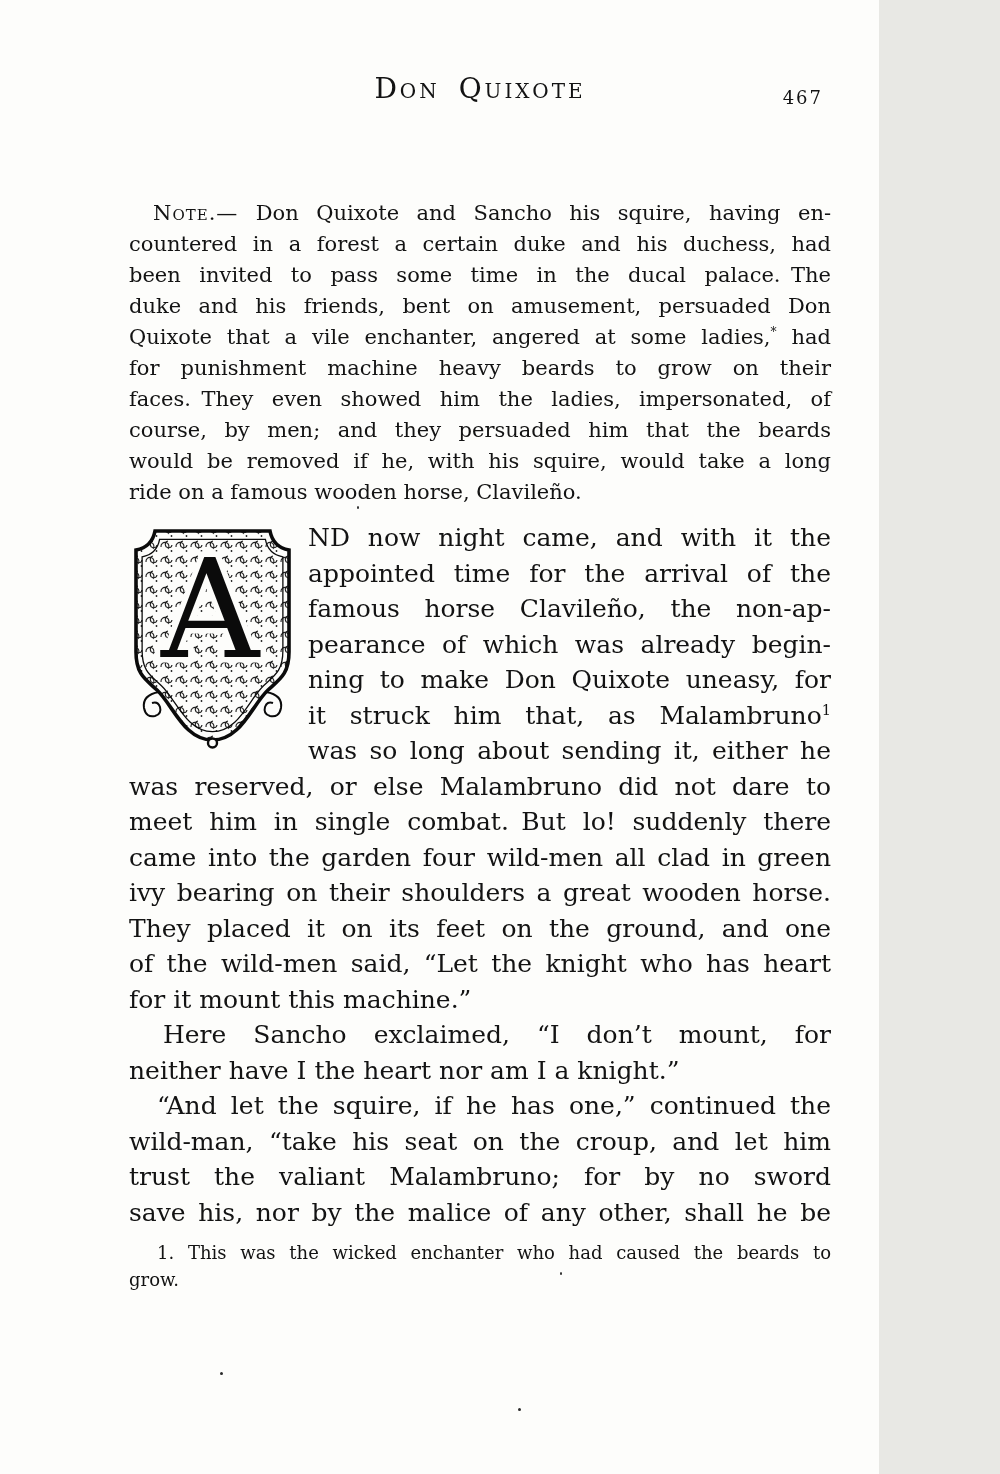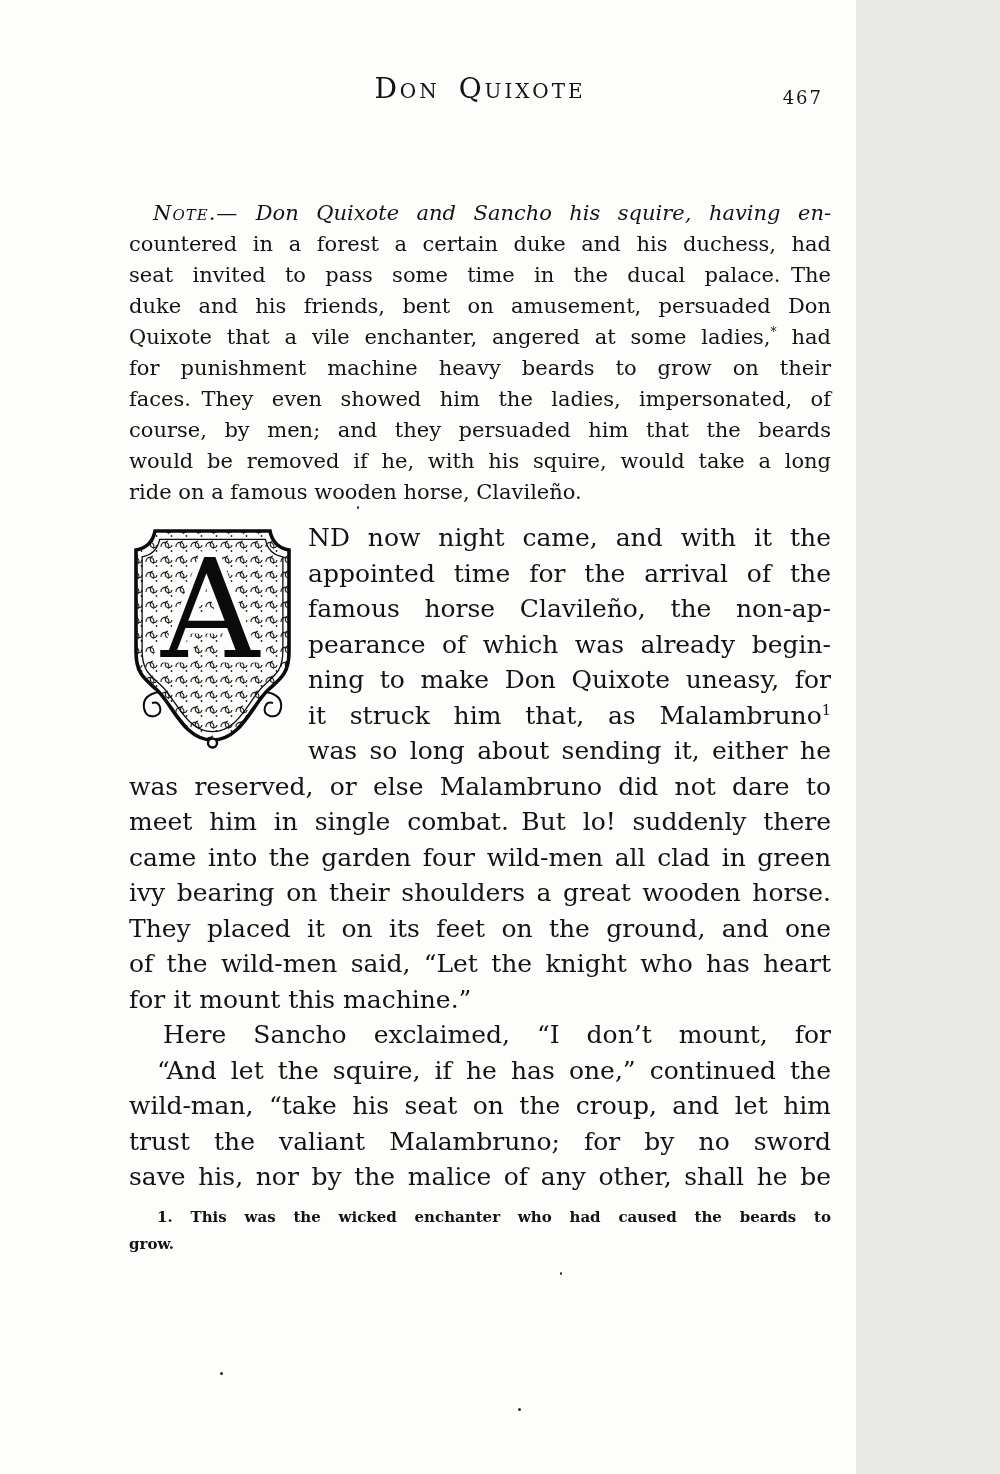--- a/index.html
+++ b/index.html
@@ -3,20 +3,21 @@
 <meta charset="utf-8">
 <style>
   html,body{margin:0;padding:0;background:#e8e8e4;}
   .page{
     position:relative;
     width:856px;height:1474px;
     background:#fdfdfb;
     font-family:"DejaVu Serif", serif;
     color:#131313;
     overflow:hidden;
+    padding-left:23px;
   }
   .column{position:absolute;left:129px;width:702px;}
 
   
   .header{top:72px;height:36px;}
   .running-title{
     position:absolute;left:0;right:0;text-align:center;
     font-variant:small-caps;
     font-size:28px;letter-spacing:3px;word-spacing:7px;
   }
@@ -30,56 +31,56 @@
 
   
   .note{top:198px;font-size:21px;line-height:31px;}
   .sc{font-variant:small-caps;letter-spacing:1px;}
 
   
   .main{top:520px;font-size:25px;line-height:35.5px;}
 
   .line{white-space:normal;}
   .j{text-align:justify;text-align-last:justify;}
-  .ind-note{text-indent:24px;font-style:italic;}
+  .ind-note{text-indent:24px;}
   .ind-main{text-indent:34px;}
   .ind-main2{text-indent:28px;}
   .ind-fn{text-indent:28px;}
 
   sup{font-size:58%;line-height:0;vertical-align:super;letter-spacing:0;}
 
   
   .dropcap{
     float:left;
     width:167px;height:228px;
     margin:4px 12px 5px 0;
   }
   .dropcap svg{display:block;width:167px;height:228px;}
 
   
-  .footnote{margin-top:9px;font-size:15px;line-height:27px;font-weight:bold;}
+  .footnote{margin-top:9px;font-size:18px;line-height:27px;}
 
   
   .speck{position:absolute;background:#2b2b2b;border-radius:50%;}
 </style>
 </head>
 <body>
 
 <div class="page">
 
   <div class="column header">
     <div class="running-title">Don Quixote</div>
     <div class="page-number">467</div>
   </div>
 
 
   <div class="column note">
     <div class="line j ind-note"><span class="sc">Note.—</span><span> Don Quixote and Sancho his squire, having en-</span></div>
     <div class="line j">countered in a forest a certain duke and his duchess, had</div>
-    <div class="line j">seat invited to pass some time in the ducal palace. The</div>
+    <div class="line j">been invited to pass some time in the ducal palace. The</div>
     <div class="line j">duke and his friends, bent on amusement, persuaded Don</div>
     <div class="line j"><span>Quixote that a vile enchanter, angered at some ladies,</span><sup>*</sup><span> had</span></div>
     <div class="line j">for punishment machine heavy beards to grow on their</div>
     <div class="line j">faces. They even showed him the ladies, impersonated, of</div>
     <div class="line j">course, by men; and they persuaded him that the beards</div>
     <div class="line j">would be removed if he, with his squire, would take a long</div>
     <div class="line">ride on a famous wooden horse, Clavileño.</div>
   </div>
 
   <div class="column main">
@@ -113,20 +114,21 @@
       <div class="line j">meet him in single combat. But lo! suddenly there</div>
       <div class="line j">came into the garden four wild-men all clad in green</div>
       <div class="line j">ivy bearing on their shoulders a great wooden horse.</div>
       <div class="line j">They placed it on its feet on the ground, and one</div>
       <div class="line j">of the wild-men said, “Let the knight who has heart</div>
       <div class="line">for it mount this machine.”</div>
     </div>
 
     <div>
       <div class="line j ind-main">Here Sancho exclaimed, “I don’t mount, for</div>
+      <div class="line">neither have I the heart nor am I a knight.”</div>
     </div>
 
     <div>
       <div class="line j ind-main2">“And let the squire, if he has one,” continued the</div>
       <div class="line j">wild-man, “take his seat on the croup, and let him</div>
       <div class="line j">trust the valiant Malambruno; for by no sword</div>
       <div class="line j">save his, nor by the malice of any other, shall he be</div>
     </div>
 
     <div class="footnote">

